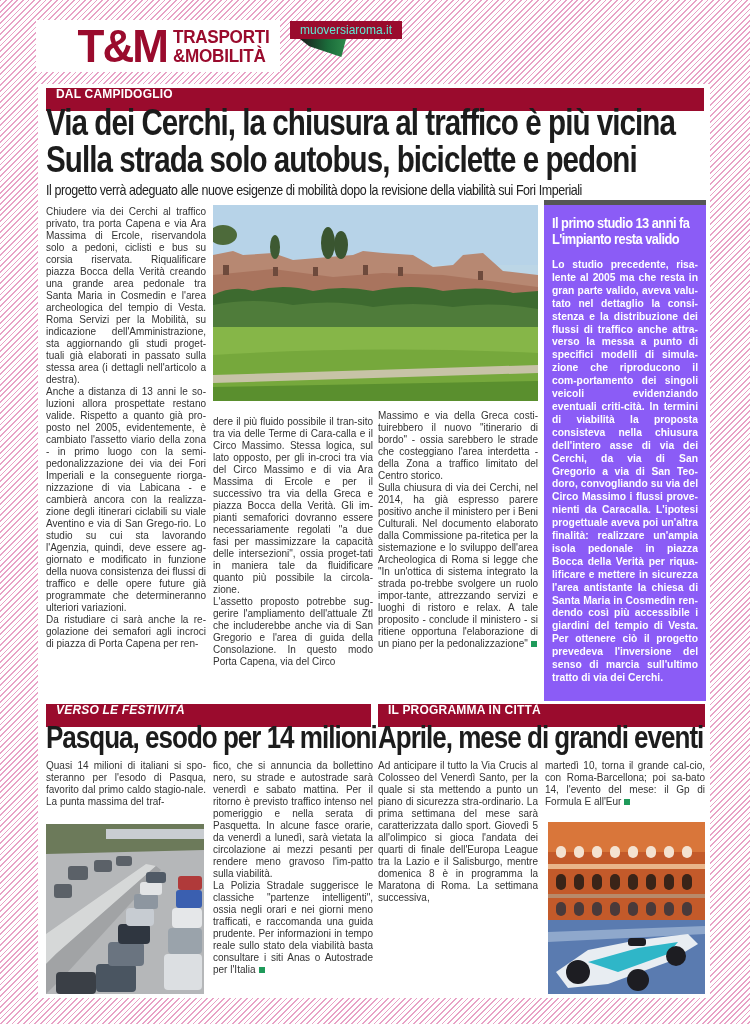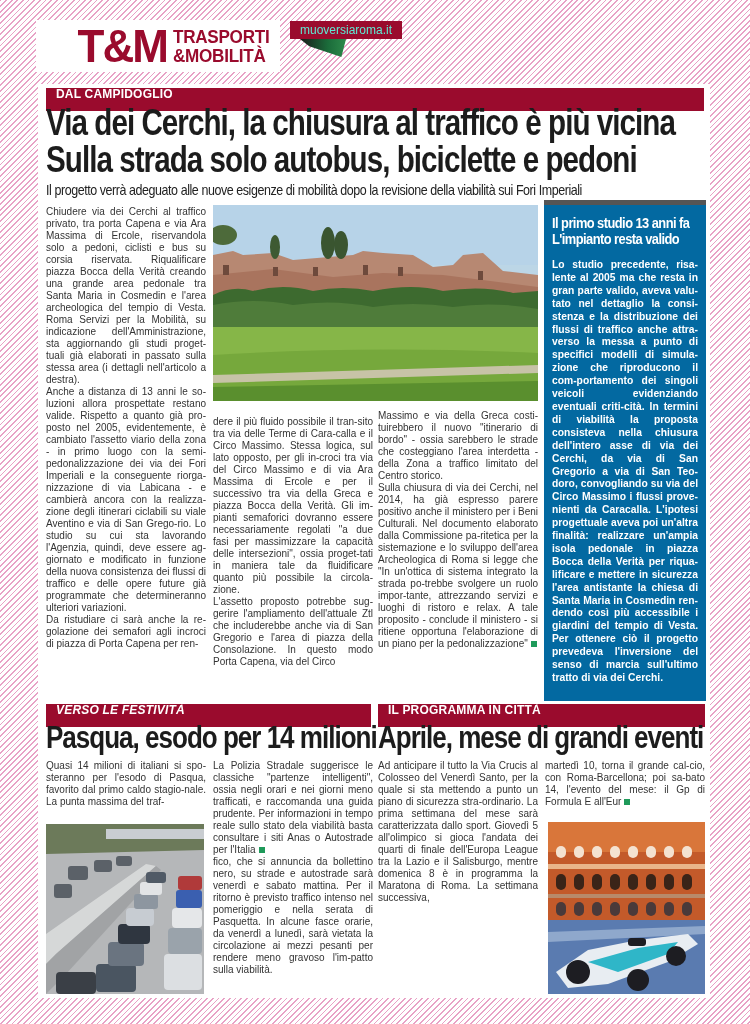--- a/index.html
+++ b/index.html
@@ -49,21 +49,21 @@
     letter-spacing:-0.5px; transform:scaleX(0.86); transform-origin:left top; white-space:nowrap;
   }
   .col {
     position:absolute; font-size:10px; line-height:12px; color:#333;
     text-align:justify; hyphens:manual;
   }
   .col p { text-indent:0; }
   .end-mark { display:inline-block; width:6px; height:6px; background:#1f9a5a; margin-left:3px; vertical-align:middle; }
   .photo { position:absolute; overflow:hidden; }
   .sidebar-box {
-    position:absolute; left:544px; top:205px; width:162px; height:496px; background:#0369a1; color:#fff;
+    position:absolute; left:544px; top:205px; width:162px; height:496px; background:#8b5cf6; color:#fff;
     padding:10px 8px;
   }
   .sidebar-box .sb-title {
     font-size:14px; font-weight:700; line-height:16px; letter-spacing:-0.6px; transform:scaleX(0.92); transform-origin:left;
     white-space:nowrap;
   }
   .sidebar-box .sb-body {
     margin-top:12px; font-size:10.3px; line-height:12.9px; font-weight:700; text-align:justify;
   }
   .sidebar-top-strip { position:absolute; left:544px; top:200px; width:162px; height:5px; background:#555; }
@@ -117,21 +117,21 @@
     <path d="M0 100 Q40 92 80 100 Q120 94 160 102 Q200 96 240 102 Q280 96 325 104 L325 125 L0 125 Z" fill="#4f7c3a"></path>
     <rect x="0" y="122" width="325" height="74" fill="#86b648"></rect>
     <path d="M0 150 Q160 140 325 148 L325 196 L0 196 Z" fill="#76a83c"></path>
     <path d="M0 170 L325 160 L325 168 L0 178 Z" fill="#c7c3a7"></path>
     <path d="M0 182 L325 176 L325 196 L0 196 Z" fill="#5a8f2e"></path>
   </svg>
 </div>
 
 <div class="col" style="left:213px; top:410px; width:160px;margin-top:6px;">
   <p>dere il più fluido possibile il tran-sito tra via delle Terme di Cara-calla e il Circo Massimo. Stessa logica, sul lato opposto, per gli in-croci tra via del Circo Massimo e di via Ara Massima di Ercole e per il successivo tra via della Greca e piazza Bocca della Verità. Gli im-pianti semaforici dovranno essere necessariamente regolati "a due fasi per massimizzare la capacità delle intersezioni", ossia proget-tati in maniera tale da fluidificare quanto più possibile la circola-zione.</p>
-  <p>L'assetto proposto potrebbe sug-gerire l'ampliamento dell'attuale Ztl che includerebbe anche via di San Gregorio e l'area di piazza della Consolazione. In questo modo Porta Capena, via del Circo</p>
+  <p>L'assetto proposto potrebbe sug-gerire l'ampliamento dell'attuale Ztl che includerebbe anche via di San Gregorio e l'area di guida della Consolazione. In questo modo Porta Capena, via del Circo</p>
 </div>
 
 <div class="col" style="left:378px; top:410px; width:160px;">
   <p>Massimo e via della Greca costi-tuirebbero il nuovo "itinerario di bordo" - ossia sarebbero le strade che costeggiano l'area interdetta - della Zona a traffico limitato del Centro storico.</p>
   <p><span>Sulla chiusura di via dei Cerchi, nel 2014, ha già espresso parere positivo anche il ministero per i Beni Culturali. Nel documento elaborato dalla Commissione pa-ritetica per la sistemazione e lo sviluppo dell'area Archeologica di Roma si legge che "In un'ottica di sistema integrato la strada po-trebbe svolgere un ruolo impor-tante, attrezzando servizi e luoghi di ristoro e relax. A tale proposito - conclude il ministero - si ritiene opportuna l'elaborazione di un piano per la pedonalizzazione"</span><span class="end-mark"></span></p>
 </div>
 
 <div class="sidebar-top-strip"></div>
 <div class="sidebar-box">
   <div class="sb-title">
@@ -174,22 +174,22 @@
       <rect x="122" y="104" width="34" height="26" rx="4" fill="#9aa3ab"></rect>
       <rect x="126" y="84" width="30" height="20" rx="4" fill="#e5e7e9"></rect>
       <rect x="130" y="66" width="26" height="18" rx="3" fill="#3a5fb0"></rect>
       <rect x="132" y="52" width="24" height="14" rx="3" fill="#b03a3a"></rect>
       <rect x="10" y="148" width="40" height="22" rx="4" fill="#3a3f46"></rect>
     </g>
   </svg>
 </div>
 
 <div class="col" style="left:213px; top:760px; width:160px;">
+  <p>fico, che si annuncia da bollettino nero, su strade e autostrade sarà venerdì e sabato mattina. Per il ritorno è previsto traffico intenso nel pomeriggio e nella serata di Pasquetta. In alcune fasce orarie, da venerdì a lunedì, sarà vietata la circolazione ai mezzi pesanti per rendere meno gravoso l'im-patto sulla viabilità.</p>
   <p><span>La Polizia Stradale suggerisce le classiche "partenze intelligenti", ossia negli orari e nei giorni meno trafficati, e raccomanda una guida prudente. Per informazioni in tempo reale sullo stato dela viabilità basta consultare i siti Anas o Autostrade per l'Italia</span><span class="end-mark"></span></p>
-  <p>fico, che si annuncia da bollettino nero, su strade e autostrade sarà venerdì e sabato mattina. Per il ritorno è previsto traffico intenso nel pomeriggio e nella serata di Pasquetta. In alcune fasce orarie, da venerdì a lunedì, sarà vietata la circolazione ai mezzi pesanti per rendere meno gravoso l'im-patto sulla viabilità.</p>
 </div>
 
 <div class="kicker-bar" style="left:378px; top:704px; width:327px;">IL PROGRAMMA IN CITTÀ</div>
 <div class="headline" style="left:378px; top:722px; font-size:31px; line-height:32px; transform:scaleX(0.84); white-space:nowrap;">Aprile, mese di grandi eventi</div>
 
 <div class="col" style="left:378px; top:760px; width:160px;">
   <p>Ad anticipare il tutto la Via Crucis al Colosseo del Venerdì Santo, per la quale si sta mettendo a punto un piano di sicurezza stra-ordinario. La prima settimana del mese sarà caratterizzata dallo sport. Giovedì 5 all'olimpico si gioca l'andata dei quarti di finale dell'Europa League tra la Lazio e il Salisburgo, mentre domenica 8 è in programma la Maratona di Roma. La settimana successiva,</p>
 </div>
 
 <div class="col" style="left:545px; top:760px; width:160px;">

